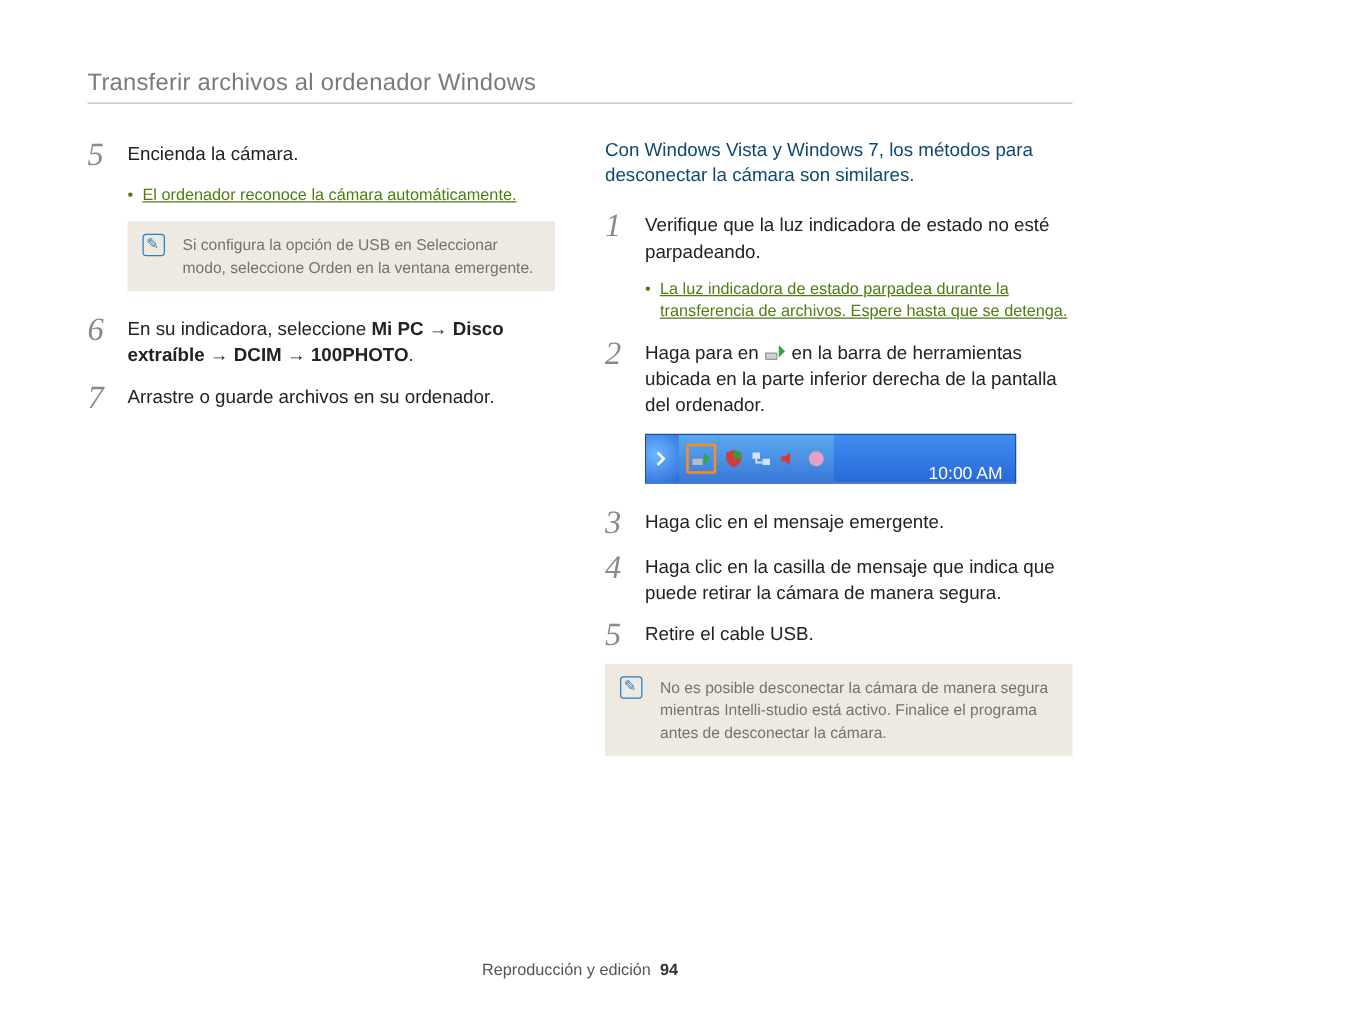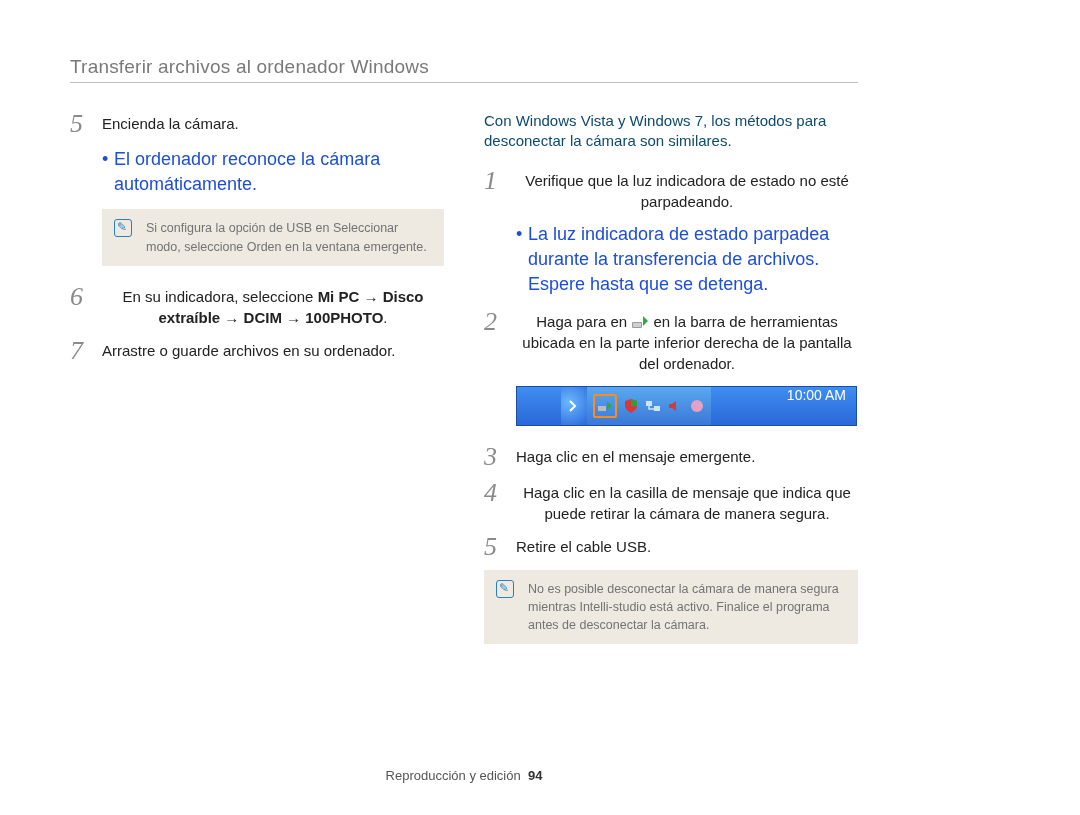--- a/index.html
+++ b/index.html
@@ -61,31 +61,31 @@
     color: #8a8a8a;
     font-family: Georgia, 'Times New Roman', serif;
     line-height: 1;
     min-width: 20px;
   }
   .step-body {
     font-size: 15px;
     color: #222;
     line-height: 1.4;
     padding-top: 2px;
-    text-align: center;
   }
   .step-body .bold { font-weight: bold; }
   .bullet {
-    font-size: 18px;
-    color: #1d4ed8;
+    font-size: 13px;
+    color: #4d7c0f;
     margin-left: 32px;
     margin-bottom: 12px;
     line-height: 1.4;
     position: relative;
     padding-left: 12px;
+    text-decoration: underline;
   }
   .bullet::before{
     content: "•";
     position: absolute;
     left: 0;
   }
   .note-box {
     background: #eeeae1;
     padding: 10px 14px 10px 44px;
     font-size: 12.5px;
@@ -123,23 +123,22 @@
 
   .taskbar-figure{
     margin: 12px 0 18px 32px;
   }
   .taskbar{
     width: 295px;
     height: 38px;
     background: linear-gradient(#3e8ef0, #2a68d8);
     border: 1px solid #1a4ca8;
     display:flex;
-    align-items:flex-start;
+    align-items:flex-end;
     position:relative;
-    padding-left:44px;
   }
   .taskbar .start-arrows{
     width:26px; height:38px;
     background: radial-gradient(circle at 30% 40%, #6bb8ff, #2a68d8);
     display:flex; align-items:center; justify-content:center;
     color:#fff;
   }
   .tray{
     display:flex;
     align-items:center;

